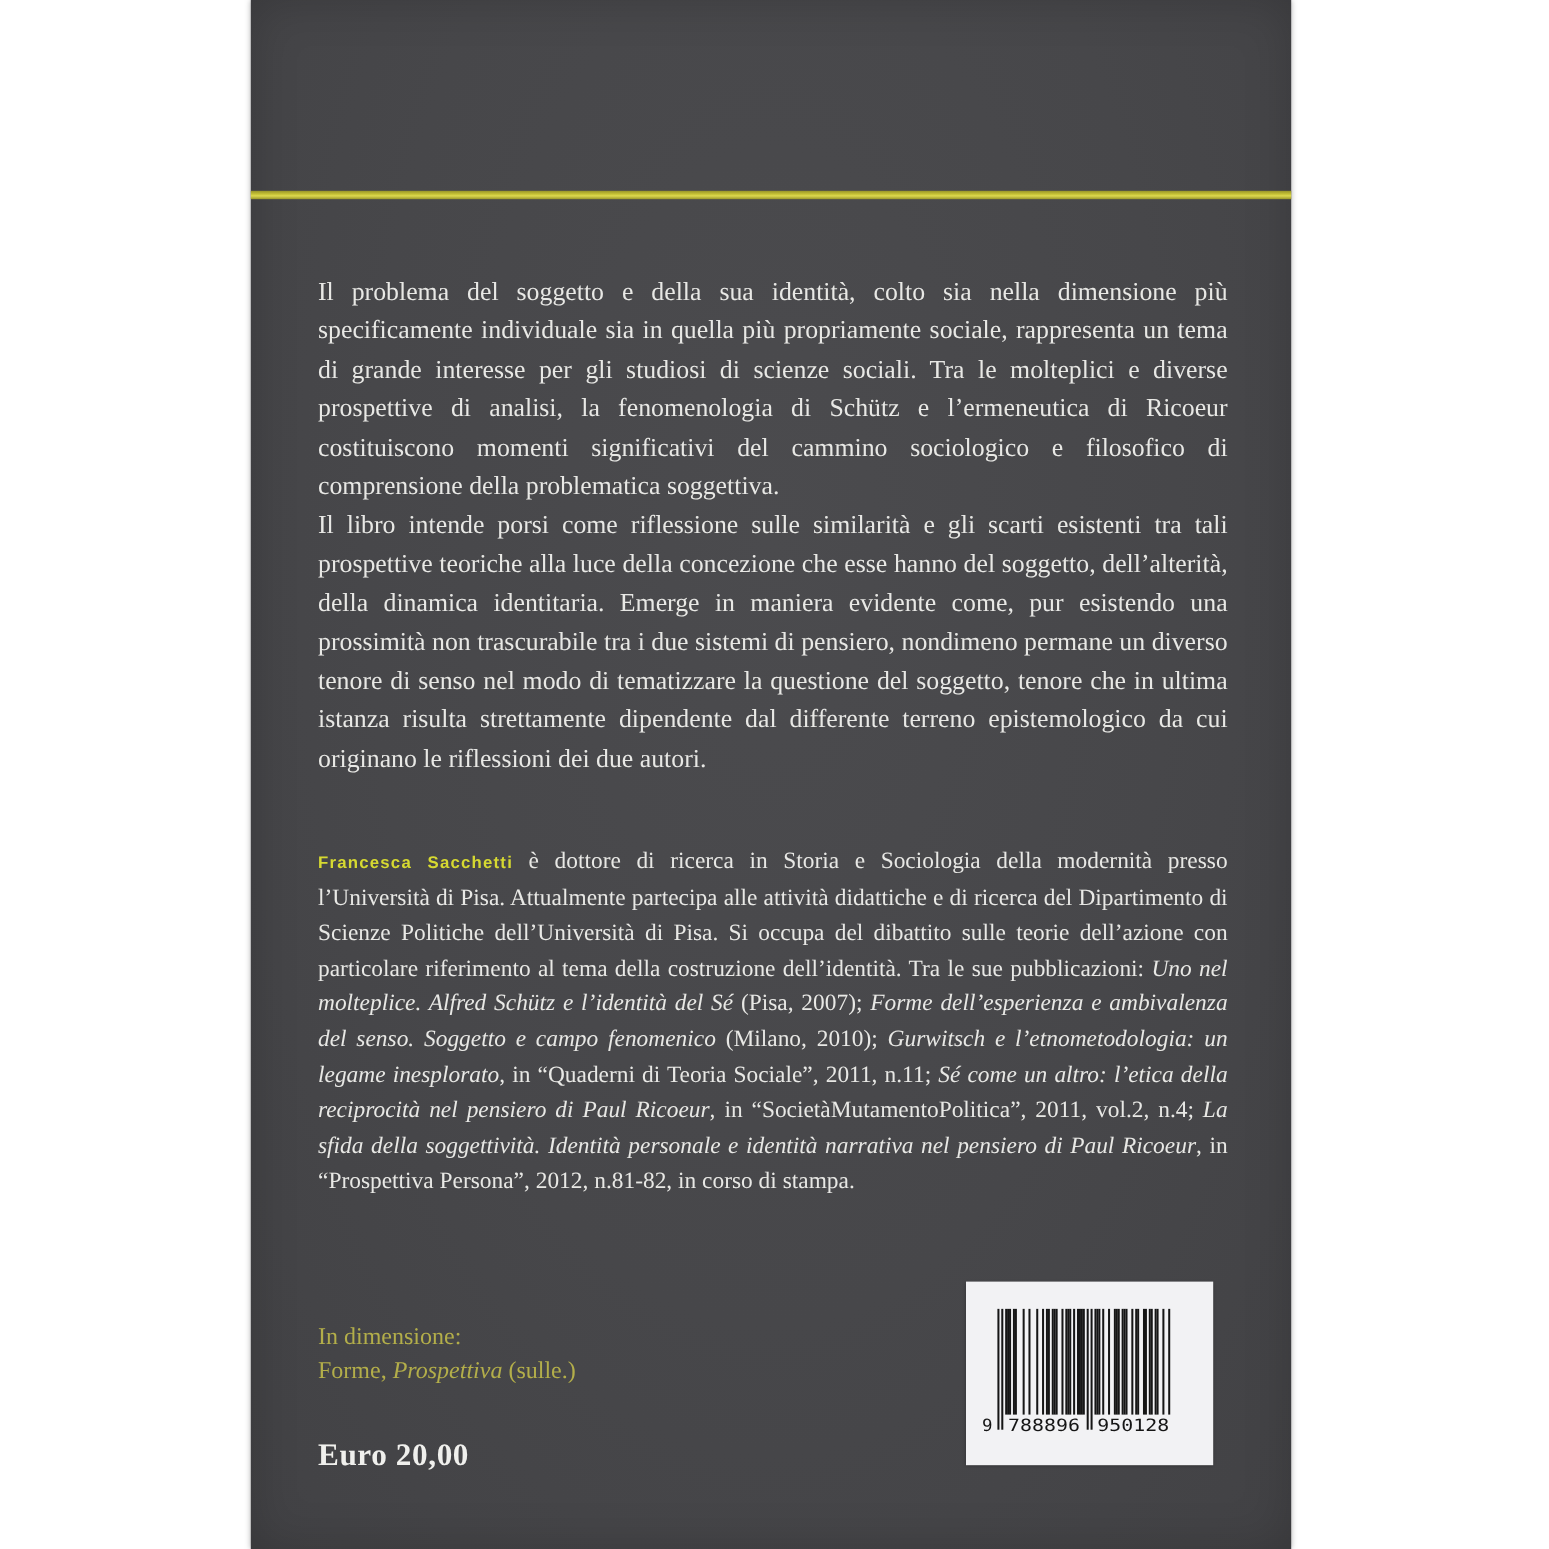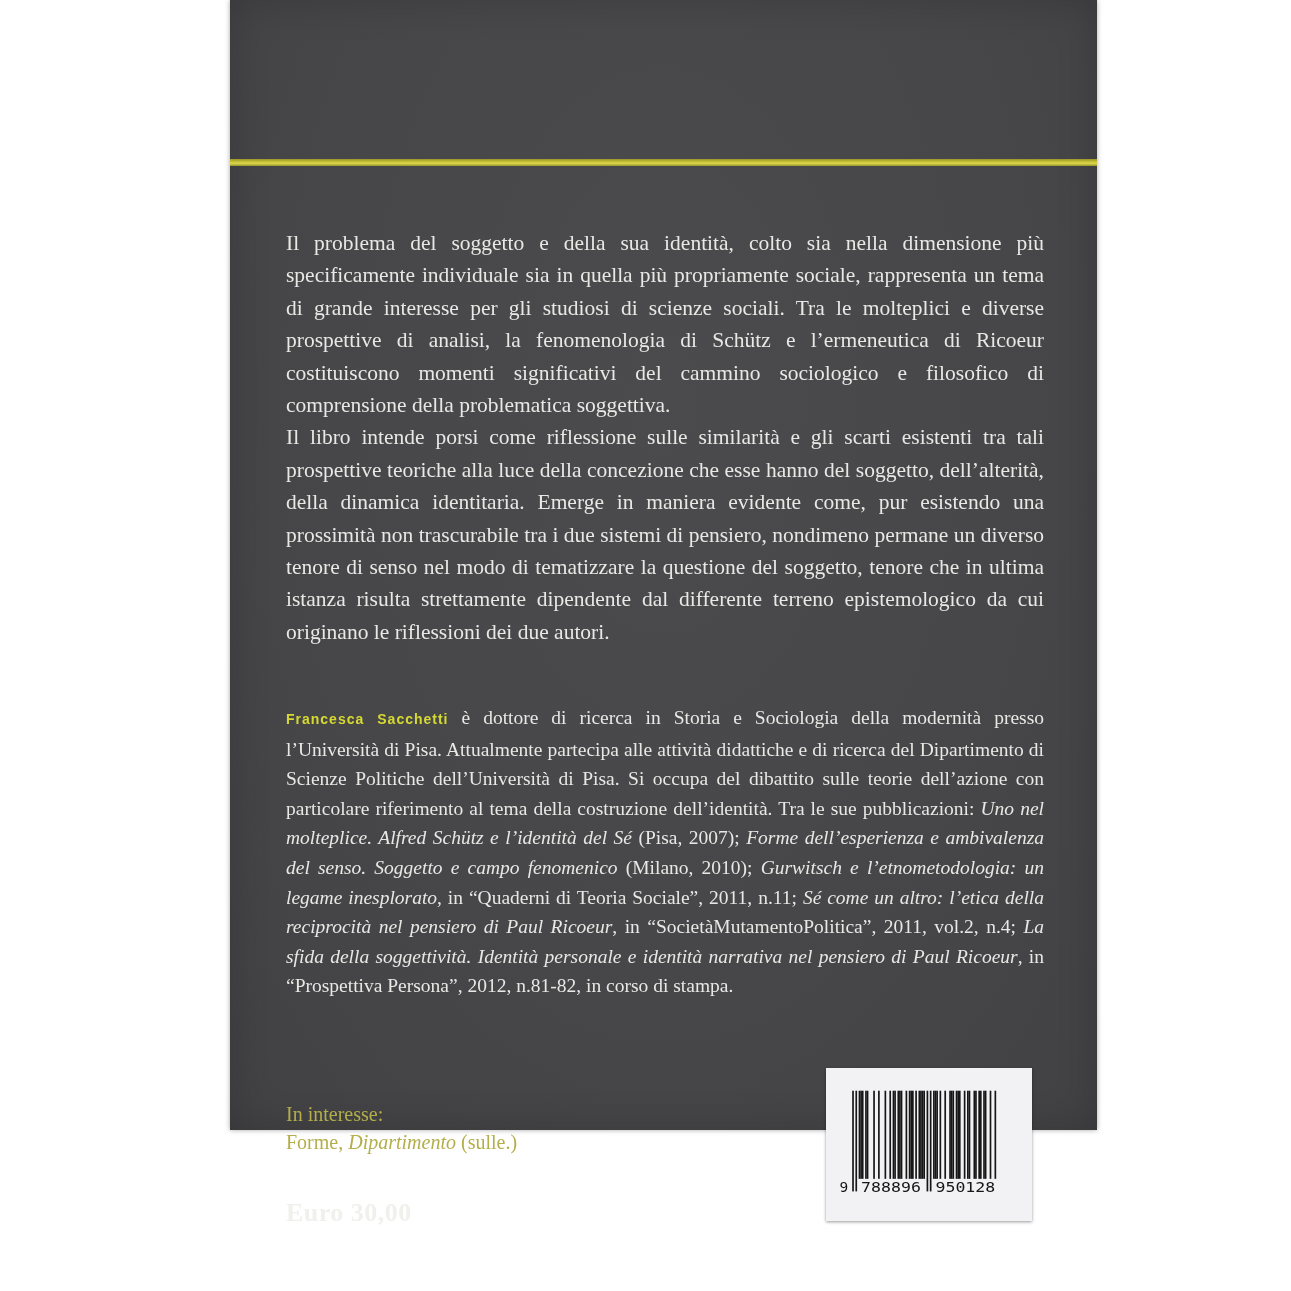--- a/index.html
+++ b/index.html
@@ -3,24 +3,23 @@
 <meta charset="utf-8">
 <style>
   html,body{margin:0;padding:0;}
   body{
     width:1291px;height:1291px;position:relative;
     background:#ffffff;
     font-family:"Liberation Serif", serif;
     overflow:hidden;
   }
   .cover{
-    position:absolute;left:209px;top:0;width:867px;height:1130px;
+    position:absolute;left:209px;top:0;width:867px;height:1291px;
     background:radial-gradient(ellipse at 50% 35%, #4b4b4e 0%, var(--cover-gray) 55%, #424245 100%);
     box-shadow:0 0 5px rgba(0,0,0,.35), inset 0 0 40px rgba(0,0,0,.18);
-    margin-left:21px;
   }
   .accent-line{
     position:absolute;left:0;top:159px;width:100%;height:7px;
     background:linear-gradient(to bottom, #98952a, var(--accent-yellow) 40%, #ddd94f 60%, #98952a);
   }
   .description{
     position:absolute;left:56px;top:227px;width:758px;
     color:var(--text-white);
     font-size:21.5px;line-height:32.4px;
     text-align:justify;
@@ -69,25 +68,25 @@
   <div class="accent-line"></div>
 
   <div class="description">
     <p>Il problema del soggetto e della sua identità, colto sia nella dimensione più specificamente individuale sia in quella più propriamente sociale, rappresenta un tema di grande interesse per gli studiosi di scienze sociali. Tra le molteplici e diverse prospettive di analisi, la fenomenologia di Schütz e l’ermeneutica di Ricoeur costituiscono momenti significativi del cammino sociologico e filosofico di comprensione della problematica soggettiva.</p>
     <p>Il libro intende porsi come riflessione sulle similarità e gli scarti esistenti tra tali prospettive teoriche alla luce della concezione che esse hanno del soggetto, dell’alterità, della dinamica identitaria. Emerge in maniera evidente come, pur esistendo una prossimità non trascurabile tra i due sistemi di pensiero, nondimeno permane un diverso tenore di senso nel modo di tematizzare la questione del soggetto, tenore che in ultima istanza risulta strettamente dipendente dal differente terreno epistemologico da cui originano le riflessioni dei due autori.</p>
   </div>
 
   <div class="bio"><span class="seg-name">Francesca Sacchetti</span><span class="seg-roman"> è dottore di ricerca in Storia e Sociologia della modernità presso l’Università di Pisa. Attualmente partecipa alle attività didattiche e di ricerca del Dipartimento di Scienze Politiche dell’Università di Pisa. Si occupa del dibattito sulle teorie dell’azione con particolare riferimento al tema della costruzione dell’identità. Tra le sue pubblicazioni: </span><span class="seg-italic">Uno nel molteplice. Alfred Schütz e l’identità del Sé</span><span class="seg-roman"> (Pisa, 2007); </span><span class="seg-italic">Forme dell’esperienza e ambivalenza del senso. Soggetto e campo fenomenico</span><span class="seg-roman"> (Milano, 2010); </span><span class="seg-italic">Gurwitsch e l’etnometodologia: un legame inesplorato</span><span class="seg-roman">, in “Quaderni di Teoria Sociale”, 2011, n.11; </span><span class="seg-italic">Sé come un altro: l’etica della reciprocità nel pensiero di Paul Ricoeur</span><span class="seg-roman">, in “SocietàMutamentoPolitica”, 2011, vol.2, n.4; </span><span class="seg-italic">La sfida della soggettività. Identità personale e identità narrativa nel pensiero di Paul Ricoeur</span><span class="seg-roman">, in “Prospettiva Persona”, 2012, n.81-82, in corso di stampa.</span></div>
 
   <div class="credits">
-    <div>In interesse:</div>
-    <div><span class="seg-roman">Forme, </span><span class="seg-italic">Dipartimento</span><span class="seg-roman"> (sulle.)</span></div>
+    <div>In dimensione:</div>
+    <div><span class="seg-roman">Forme, </span><span class="seg-italic">Prospettiva</span><span class="seg-roman"> (sulle.)</span></div>
   </div>
 
-  <div class="price">Euro 30,00</div>
+  <div class="price">Euro 20,00</div>
 
   <div class="barcode-label">
     <svg viewBox="-10 -3 115 75" preserveAspectRatio="none" xmlns="http://www.w3.org/2000/svg">
         <rect x="0" y="0" width="1.04" height="64" fill="#161616"></rect>
         <rect x="2" y="0" width="1.04" height="64" fill="#161616"></rect>
         <rect x="4" y="0" width="1.04" height="56" fill="#161616"></rect>
         <rect x="5" y="0" width="1.04" height="56" fill="#161616"></rect>
         <rect x="6" y="0" width="1.04" height="56" fill="#161616"></rect>
         <rect x="8" y="0" width="1.04" height="56" fill="#161616"></rect>
         <rect x="9" y="0" width="1.04" height="56" fill="#161616"></rect>

